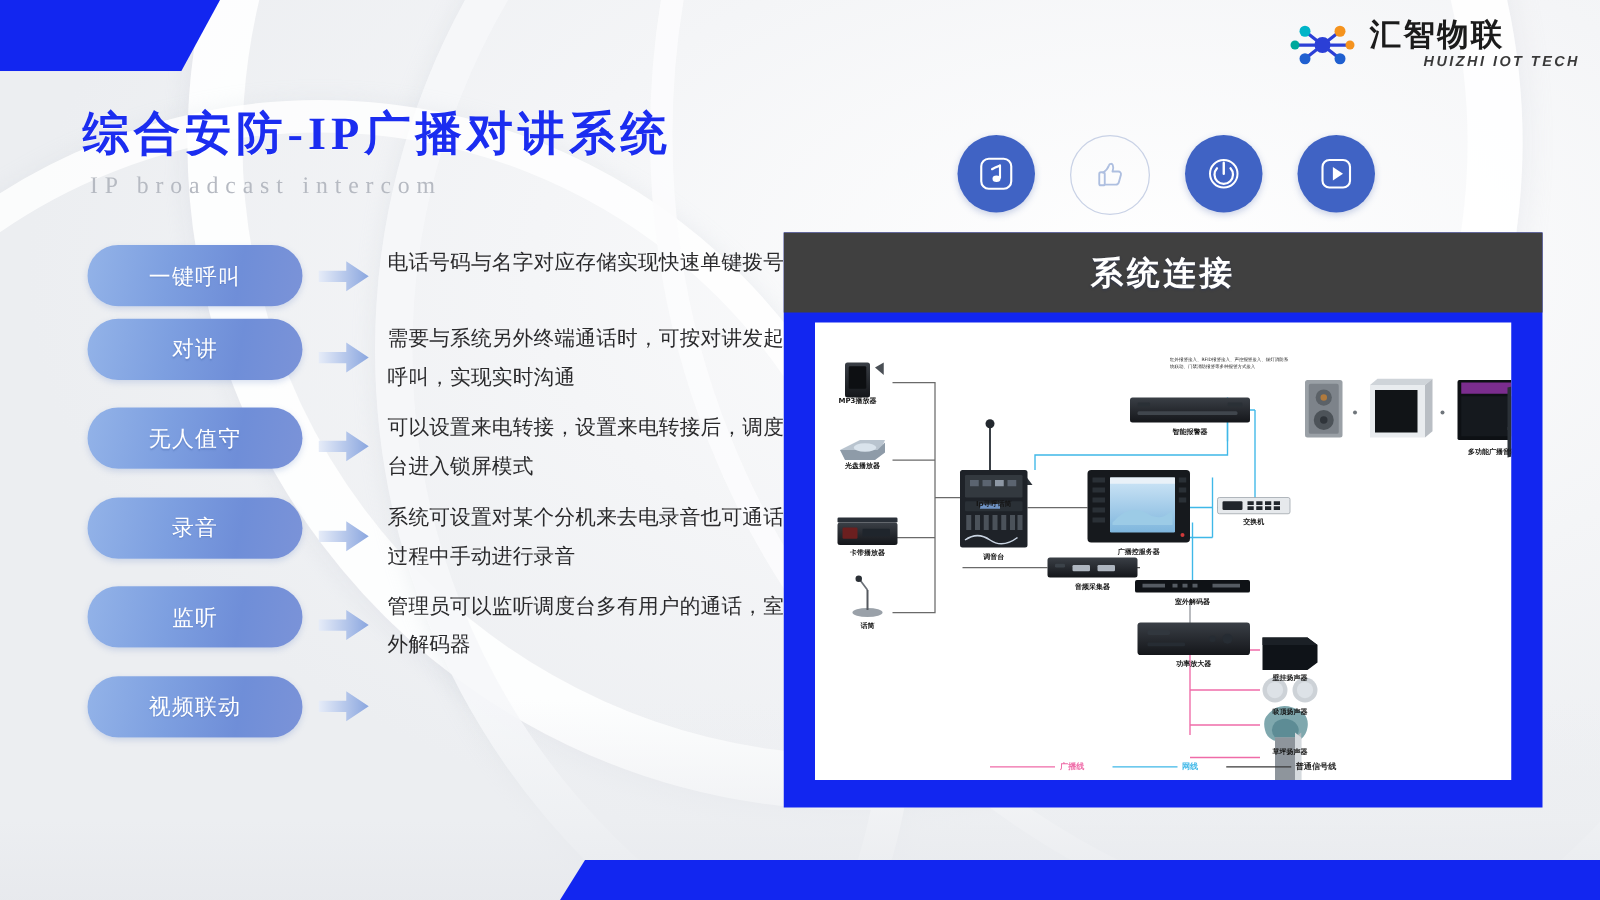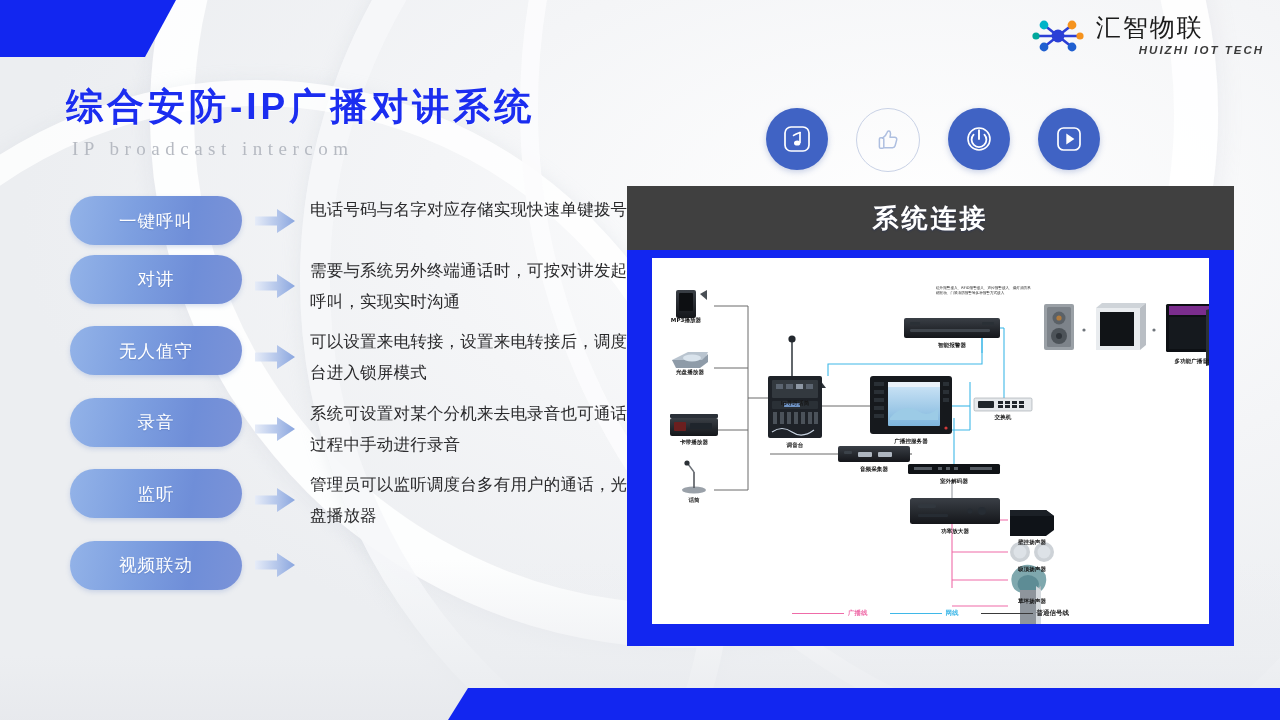--- a/index.html
+++ b/index.html
@@ -34,28 +34,28 @@
   
   .corner-tl{position:absolute;left:0;top:0;width:176px;height:57px;background:#1226f0;
      clip-path:polygon(0 0,176px 0,145px 57px,0 57px);}
   .corner-br{position:absolute;left:448px;top:688px;width:832px;height:32px;background:#1226f0;
      clip-path:polygon(20px 0,832px 0,832px 32px,0 32px);}
 
   
   .logo{position:absolute;right:16px;top:10px;height:52px;display:flex;align-items:center;gap:10px;}
   .logo-mark{width:56px;height:40px;flex:0 0 auto;}
   .logo-txt{display:flex;flex-direction:column;line-height:1;}
-  .logo-cn{font-size:25px;font-weight:400;color:#1b1b1b;letter-spacing:2px;
+  .logo-cn{font-size:25px;font-weight:700;color:#1b1b1b;letter-spacing:2px;
       font-family:"DejaVu Sans","Liberation Sans",sans-serif;}
   .logo-en{font-size:11.5px;font-weight:700;color:#3a3a3a;letter-spacing:2.0px;margin-top:5px;
       font-style:italic;padding-left:43px;}
 
   .title{position:absolute;left:66px;top:82px;font-size:37px;font-weight:700;color:#1b2df0;
      letter-spacing:4px;white-space:nowrap;
-     font-family:Liberation Sans, sans-serif;
+     font-family:Liberation Serif, serif;
      text-shadow:0 1px 0 rgba(255,255,255,.6);}
   .subtitle{position:absolute;left:72px;top:138px;font-size:19px;color:#b6bac2;letter-spacing:5.5px;
      font-family:Liberation Serif, serif;}
 
   
   .circles{position:absolute;left:766px;top:108px;display:flex;gap:28px;}
   .circ{width:62px;height:62px;border-radius:50%;display:flex;align-items:center;justify-content:center;}
   .circ.filled{background:#4063c4;box-shadow:0 2px 6px rgba(60,90,170,.28);}
   .circ.outline{background:transparent;border:1.6px solid #c9d2e6;}
   .circ svg{display:block;}
@@ -240,21 +240,21 @@
 
     <div class="frow">
       <div class="pill">
         <span>监听</span>
       </div>
       <div class="arrow">
         <svg viewBox="0 0 44 28" width="44" height="28">
           <path d="M2 9.5 H24 V2 L42 14 L24 26 V18.5 H2 Z" fill="url(#ag1)"></path>
         </svg>
       </div>
-      <div class="desc">管理员可以监听调度台多有用户的通话，光盘播放器</div>
+      <div class="desc">管理员可以监听调度台多有用户的通话，室外解码器</div>
     </div>
 
     <div class="frow">
       <div class="pill">
         <span>视频联动</span>
       </div>
       <div class="arrow">
         <svg viewBox="0 0 44 28" width="44" height="28">
           <path d="M2 9.5 H24 V2 L42 14 L24 26 V18.5 H2 Z" fill="url(#ag1)"></path>
         </svg>

